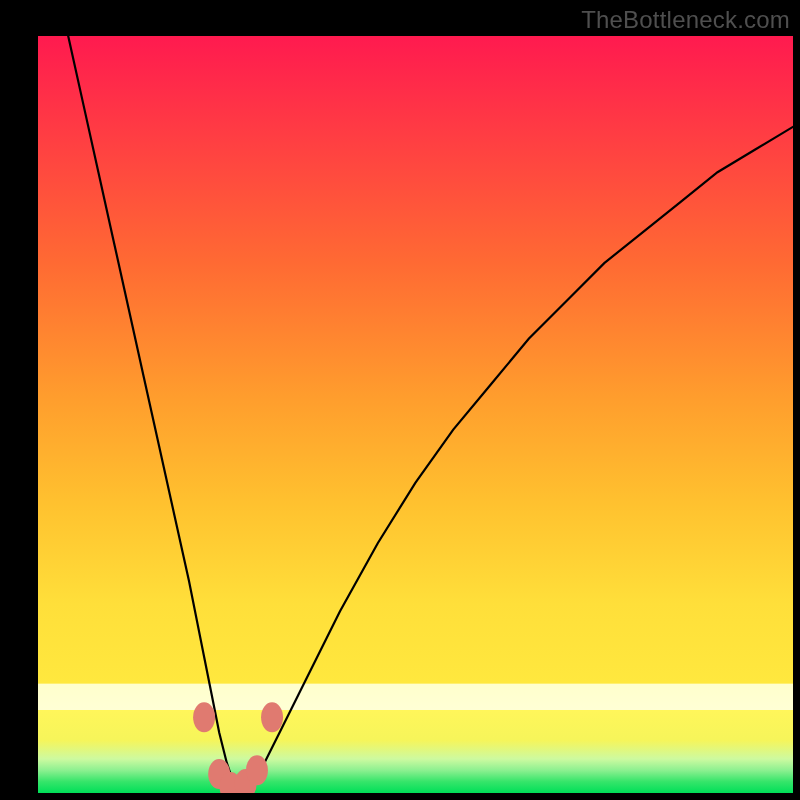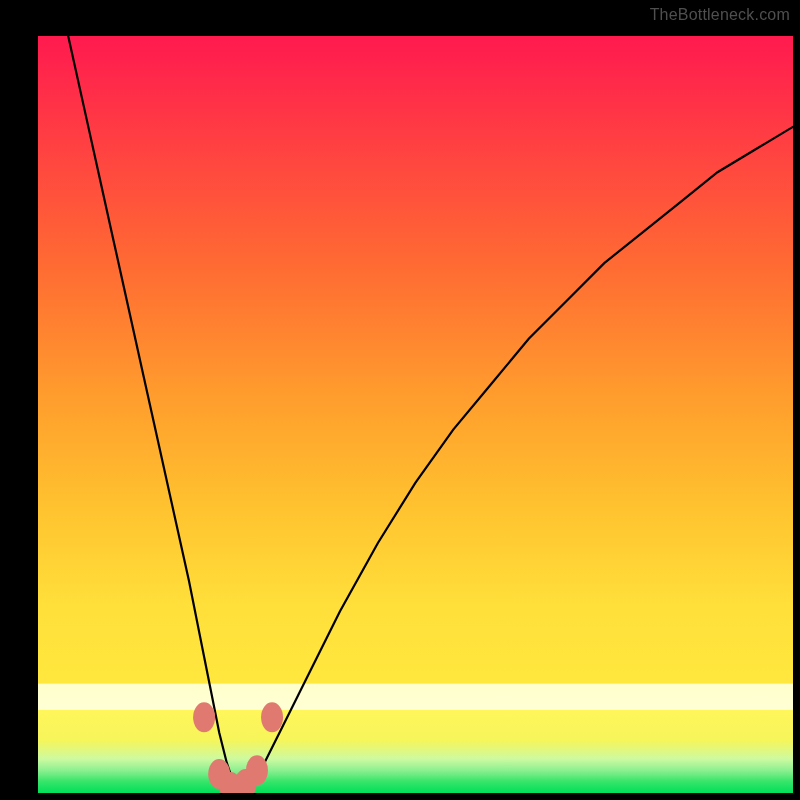--- a/index.html
+++ b/index.html
@@ -24,21 +24,21 @@
     left: 38px;
     top: 36px;
     width: 755px;
     height: 757px;
   }
   .watermark {
     position: absolute;
     top: 6px;
     right: 10px;
     color: #4f4f4f;
-    font-size: 16px;
+    font-size: 24px;
     font-weight: 400;
     letter-spacing: 0.2px;
     font-family: Arial, Helvetica, sans-serif;
   }
   svg {
     display: block;
   }
 </style>
 </head>
 <body>

